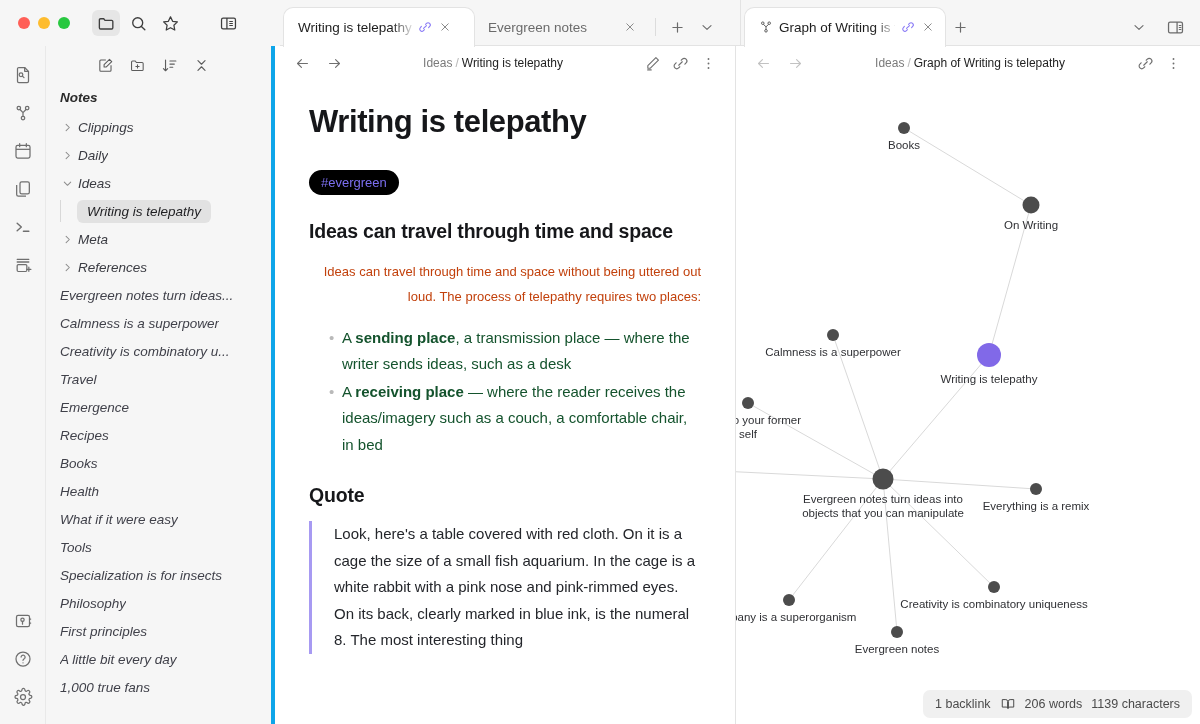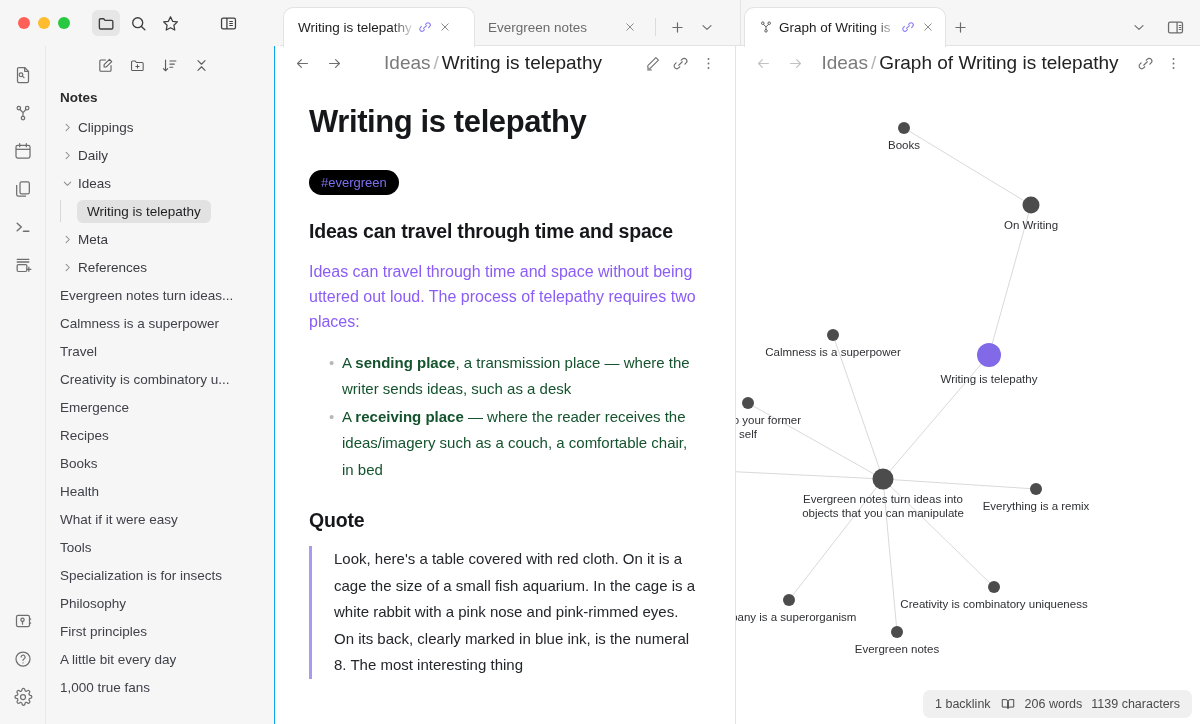--- a/index.html
+++ b/index.html
@@ -58,52 +58,52 @@
 
   
   .body { flex: 1; display: flex; min-height: 0; }
 
   
   .rail { width: 46px; background: #f6f6f6; border-right: 1px solid #e9e9e9; display: flex; flex-direction: column; align-items: center; padding-top: 10px; flex: none; }
   .rail-ico { width: 34px; height: 38px; display: flex; align-items: center; justify-content: center; color: #6f6f6f; }
   .rail-bottom { margin-top: auto; padding-bottom: 8px; display: flex; flex-direction: column; align-items: center; }
 
   
-  .sidebar { width: 229px; background: #f6f6f6; border-right: 1px solid #0ea5e9; display: flex; flex-direction: column; flex: none; overflow: hidden; }
+  .sidebar { width: 229px; background: #f6f6f6; border-right: 4px solid #0ea5e9; display: flex; flex-direction: column; flex: none; overflow: hidden; font-style: italic; }
   .sb-tools { height: 38px; display: flex; align-items: center; gap: 6px; padding-left: 46px; }
   .sb-ico { width: 26px; height: 26px; display: flex; align-items: center; justify-content: center; color: #5c5c5c; }
   .sb-head { font-size: 13.5px; font-weight: 700; color: #2b2b2b; padding: 6px 0 8px 14px; }
   .sb-list { flex: 1; overflow: hidden; padding-bottom: 4px; }
   .sb-row { height: 28px; display: flex; align-items: center; font-size: 13.5px; color: #40414a; padding-left: 14px; gap: 4px; }
   .sb-row.folder { color: #3a3b42; }
   .chev { width: 14px; display:flex; align-items:center; justify-content:center; color: #8b8b8b; flex:none; }
   .sb-label { overflow: hidden; white-space: nowrap; text-overflow: ellipsis; }
   .sb-row.child { padding-left: 14px; }
   .sb-row.child .indentbar { width: 1px; height: 22px; background: #d8d8d8; margin-right: 12px; flex: none; }
   .sb-row.child .pill { background: #e2e2e2; border-radius: 6px; padding: 4px 10px; font-size: 13.5px; color: #1f1f22; }
   .sb-row.file { padding-left: 14px; }
 
   
   .notepane { width: 461px; background: #fff; display: flex; flex-direction: column; flex: none; border-right: 1px solid #e3e3e3; min-width:0; }
   .pane-bar { height: 34px; display: flex; align-items: center; padding: 0 14px; gap: 6px; flex: none; }
   .nav-ico { width: 26px; height: 26px; display:flex; align-items:center; justify-content:center; color:#6f6f6f; }
   .nav-ico.dim { color:#c2c2c2; }
-  .crumb { flex: 1; text-align: center; font-size: 19px; color: #7a7a7a; white-space: nowrap; overflow: hidden; }
+  .crumb { flex: 1; text-align: center; font-size: 12px; color: #7a7a7a; white-space: nowrap; overflow: hidden; }
   .crumb .cur { color: #222; }
   .crumb .sep { color: #b6b6b6; padding: 0 3px; }
   .bar-acts { display: flex; align-items: center; gap: 2px; }
 
   .note-scroll { flex: 1; overflow: hidden; padding: 24px 34px 0 34px; }
   .note-title { font-size: 31px; font-weight: 700; letter-spacing: -0.4px; color: #16171a; line-height: 1.15; }
   .tagrow { margin-top: 30px; }
   .tag { display: inline-block; background: #000000; color: #7c6ff0; font-size: 13px; border-radius: 20px; padding: 5px 12px; }
   .fromline { margin-top: 18px; font-size: 15px; color: #24262b; }
   .fromline a { color: #6c5ce9; text-decoration: underline; }
   .h2 { margin-top: 25px; font-size: 19.5px; font-weight: 700; color: #16171a; letter-spacing: -0.2px; }
-  .para { margin-top: 16px; font-size: 16px; line-height: 25px; color: #8b5cf6; }
+  .para { margin-top: 16px; font-size: 13px; line-height: 25px; color: #c2410c; text-align: right; }
   ul.bullets { margin-top: 16px; list-style: none; }
   ul.bullets li { position: relative; padding-left: 33px; font-size: 15px; line-height: 26.5px; color: #14532d; margin-bottom: 1px; }
   ul.bullets li:before { content: "•"; position: absolute; left: 20px; top: 0; color: #b9b9b9; }
   ul.bullets li b { font-weight: 700; }
   .h2.quote-h { margin-top: 26px; }
   .blockquote { margin-top: 14px; border-left: 3px solid #a79af2; padding-left: 22px; font-size: 15px; line-height: 26.5px; color: #24262b; }
 
   
   .graphpane { flex: 1; background: #fff; display: flex; flex-direction: column; position: relative; min-width: 0; }
   .graph-area { flex: 1; position: relative; overflow: hidden; }
@@ -389,24 +389,24 @@
           <span class="sb-label">References</span>
         </div>
 
         <div class="sb-row file">
             <span class="sb-label">Evergreen notes turn ideas...</span>
           </div>
         <div class="sb-row file">
             <span class="sb-label">Calmness is a superpower</span>
           </div>
         <div class="sb-row file">
+            <span class="sb-label">Creativity is combinatory u...</span>
+          </div>
+        <div class="sb-row file">
             <span class="sb-label">Travel</span>
-          </div>
-        <div class="sb-row file">
-            <span class="sb-label">Creativity is combinatory u...</span>
           </div>
         <div class="sb-row file">
             <span class="sb-label">Emergence</span>
           </div>
         <div class="sb-row file">
             <span class="sb-label">Recipes</span>
           </div>
         <div class="sb-row file">
             <span class="sb-label">Books</span>
           </div>

